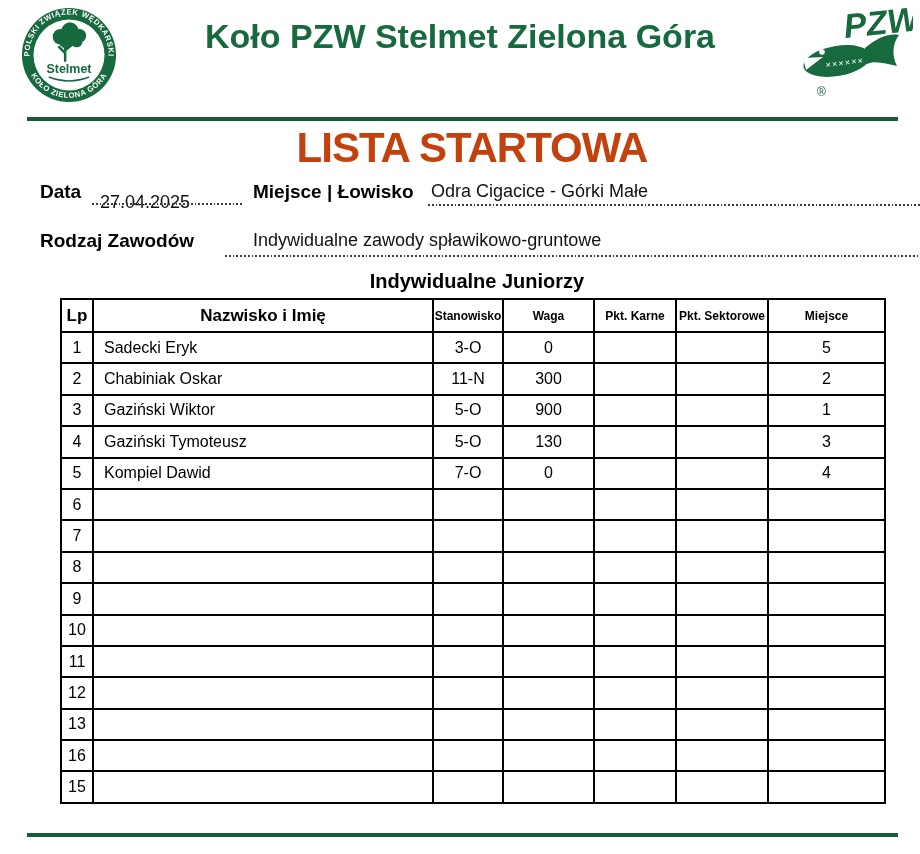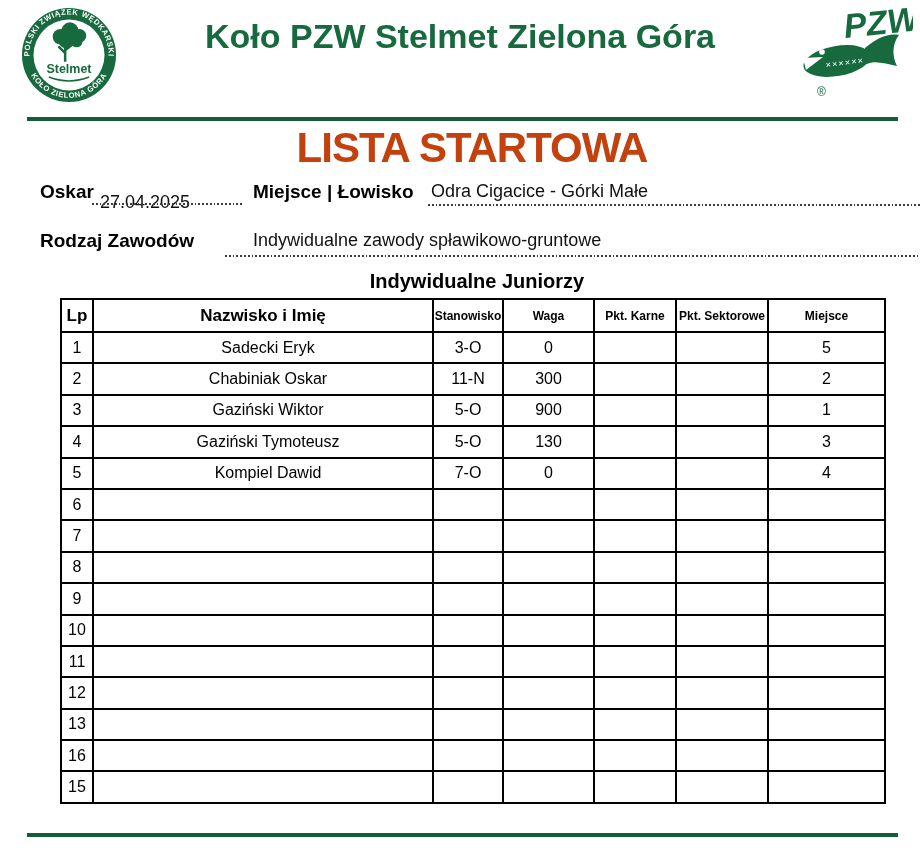--- a/index.html
+++ b/index.html
@@ -41,21 +41,21 @@
   
   .tbl{position:absolute;left:60px;top:298px;width:824px;border-collapse:collapse;
        table-layout:fixed;}
   .tbl th,.tbl td{border:2px solid #000;padding:0;overflow:hidden;}
   .tbl thead tr{height:33px;}
   .tbl tbody tr{height:31.4px;}
   th.big{font-size:17px;font-weight:bold;margin-top:12px;}
   th.sm{font-size:12px;font-weight:bold;}
   td{font-size:16px;}
   td.c{text-align:center;}
-  td.nm{text-align:center;padding-left:10px;}
+  td.nm{text-align:left;padding-left:10px;}
 </style>
 </head>
 <body>
 
 <div class="page">
 
   <svg class="badge" viewBox="0 0 100 100">
     <circle cx="50" cy="50" r="49" fill="#17693e"></circle>
     <circle cx="50" cy="50" r="37" fill="#ffffff"></circle>
     <defs>
@@ -93,21 +93,21 @@
       <circle cx="27" cy="46" r="2.8" fill="#ffffff"></circle>
       <text x="31" y="62" fill="#ffffff" font-size="9" letter-spacing="1.2" transform="rotate(-7 31 62)">××××××</text>
     </g>
     <text x="22" y="90" font-size="12" fill="#17693e">®</text>
   </svg>
 
   <div class="rule rule-top"></div>
 
   <div class="title">LISTA STARTOWA</div>
 
-  <div class="lbl lbl-data">Oskar</div>
+  <div class="lbl lbl-data">Data</div>
   <div class="val val-data">27.04.2025</div>
   <div class="dots dots-data"></div>
 
   <div class="lbl lbl-place">Miejsce | Łowisko</div>
   <div class="val val-place">Odra Cigacice - Górki Małe</div>
   <div class="dots dots-place"></div>
 
   <div class="lbl lbl-type">Rodzaj Zawodów</div>
   <div class="val val-type">Indywidualne zawody spławikowo-gruntowe</div>
   <div class="dots dots-type"></div>

